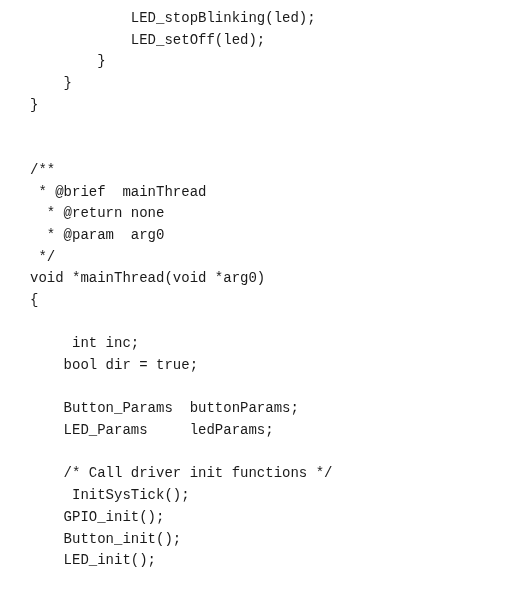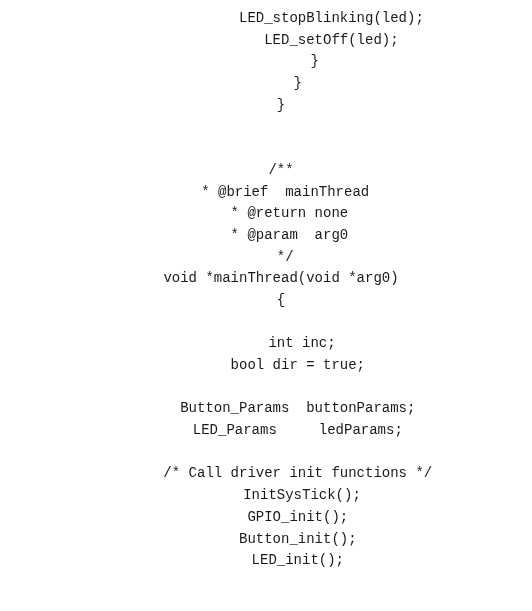--- a/index.html
+++ b/index.html
@@ -1,19 +1,18 @@
 <!DOCTYPE html>
 <html><head>
   <meta charset="utf-8">
   <style>
     * {
       margin: 0;
       padding: 0;
       box-sizing: border-box;
-      text-align: center;
     }
     body {
       background: #ffffff;
       font-family: "Courier New", Courier, monospace;
       font-size: 14px;
       padding: 8px 0 8px 30px;
       line-height: 1.55;
       color: #1a1a1a;
       width: 532px;
     }

